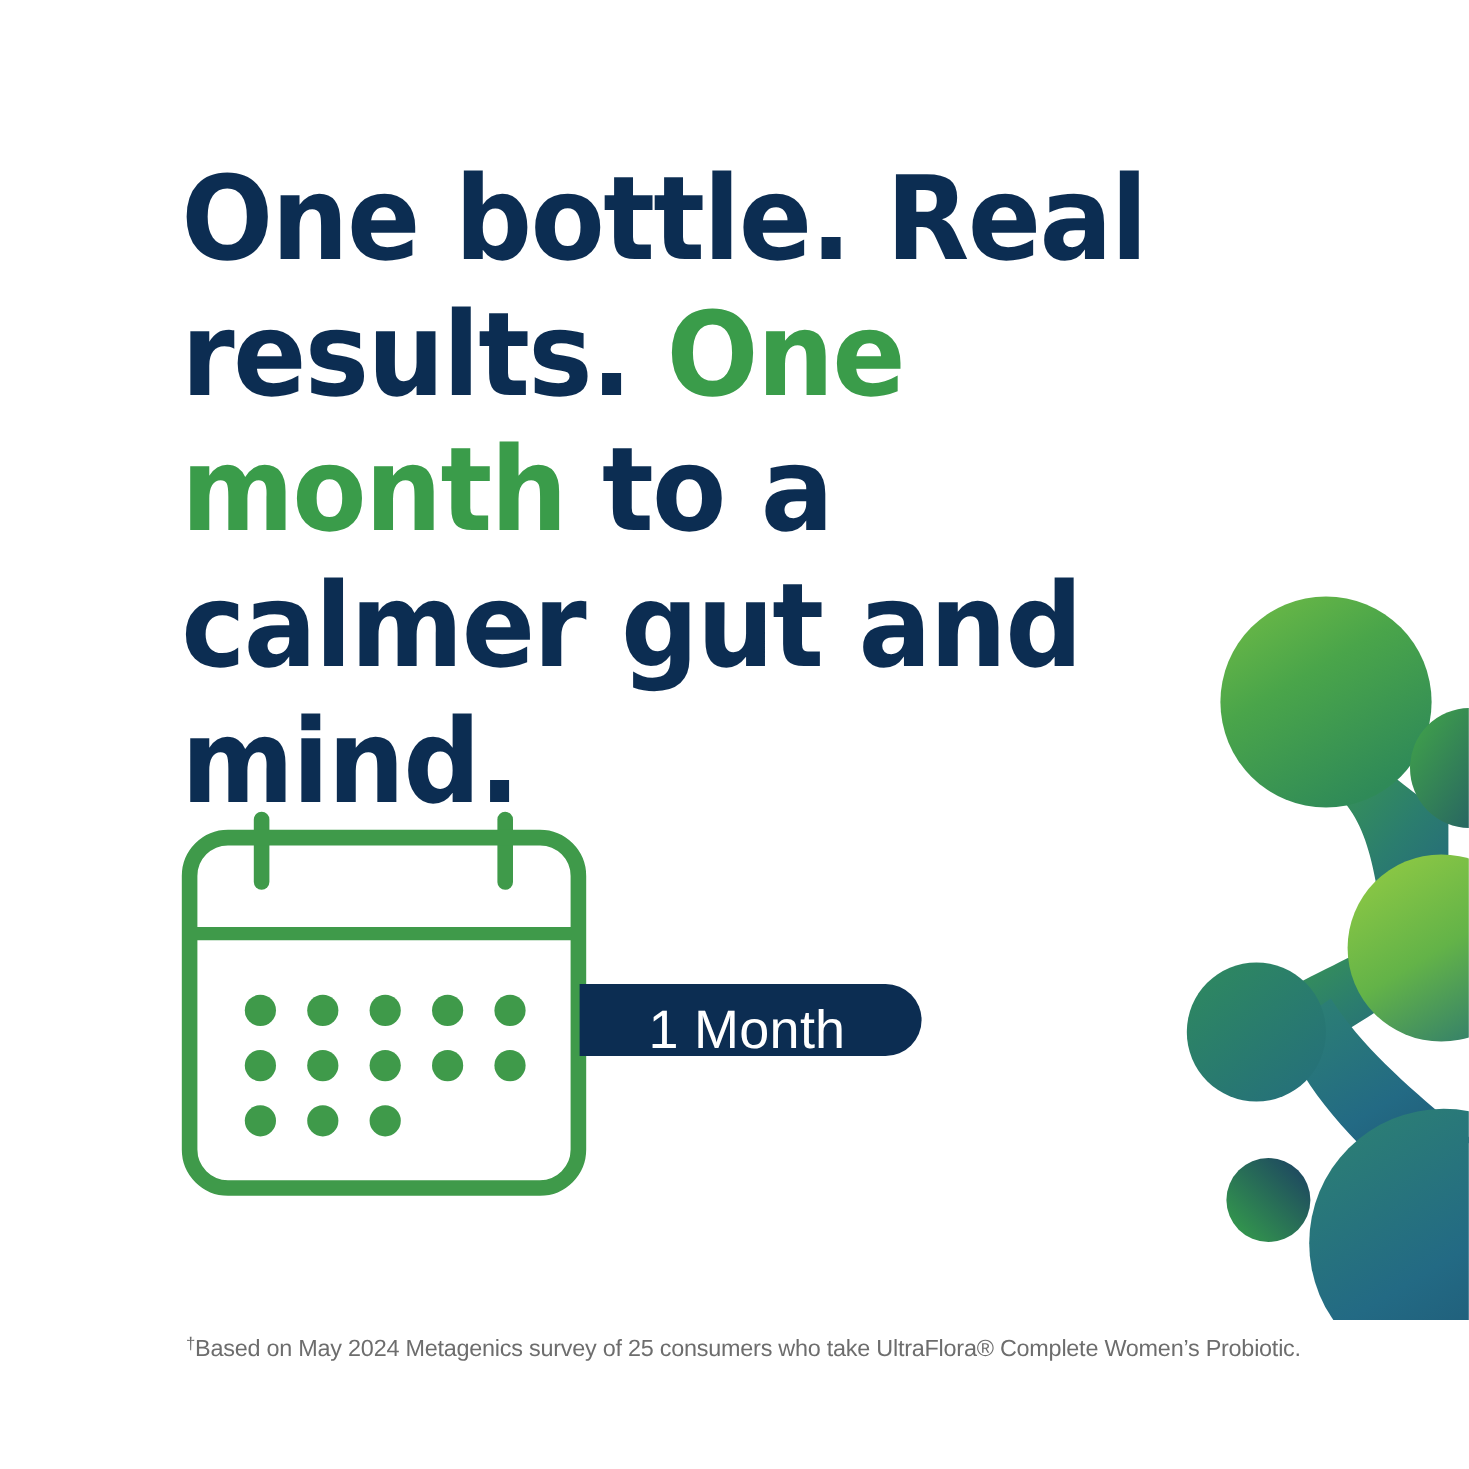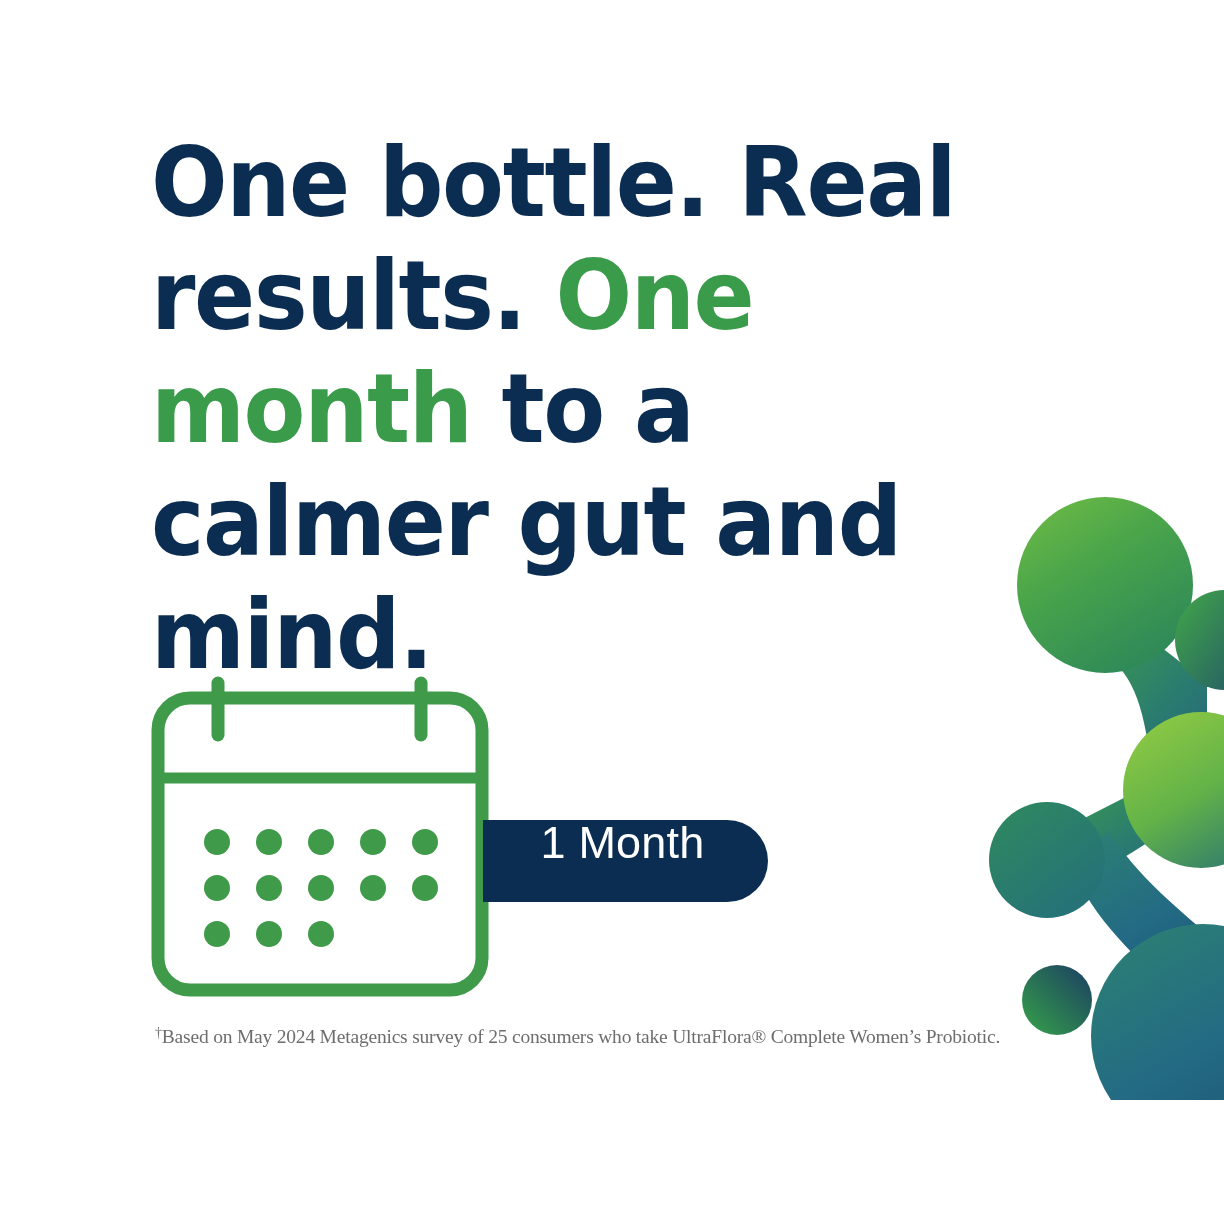--- a/index.html
+++ b/index.html
@@ -48,43 +48,43 @@
     height: 340px;
   }
   .cal-svg { display: block; }
 
   
   .badge {
     position: absolute;
     left: 466px;
     top: 820px;
     width: 285px;
-    height: 82px;
+    height: 60px;
     background: #0c2d52;
     border-radius: 0 42px 42px 0;
     display: flex;
-    align-items: flex-start;
+    align-items: flex-end;
     justify-content: center;
   }
   .badge-label {
     color: #ffffff;
     font-family: "Liberation Sans", sans-serif;
     font-weight: 400;
     font-size: 45px;
     letter-spacing: 0.2px;
     line-height: 1;
     padding-right: 6px;
   }
 
   
   .footnote {
     position: absolute;
     left: 138px;
-    top: 1025px;
-    font-family: Liberation Serif, serif;
+    top: 1111px;
+    font-family: Liberation Sans, sans-serif;
     font-size: 19.5px;
     letter-spacing: -0.2px;
     color: #6d6d6d;
     white-space: nowrap;
   }
   .footnote .dagger {
     font-size: 14px;
     vertical-align: 6px;
   }
 

